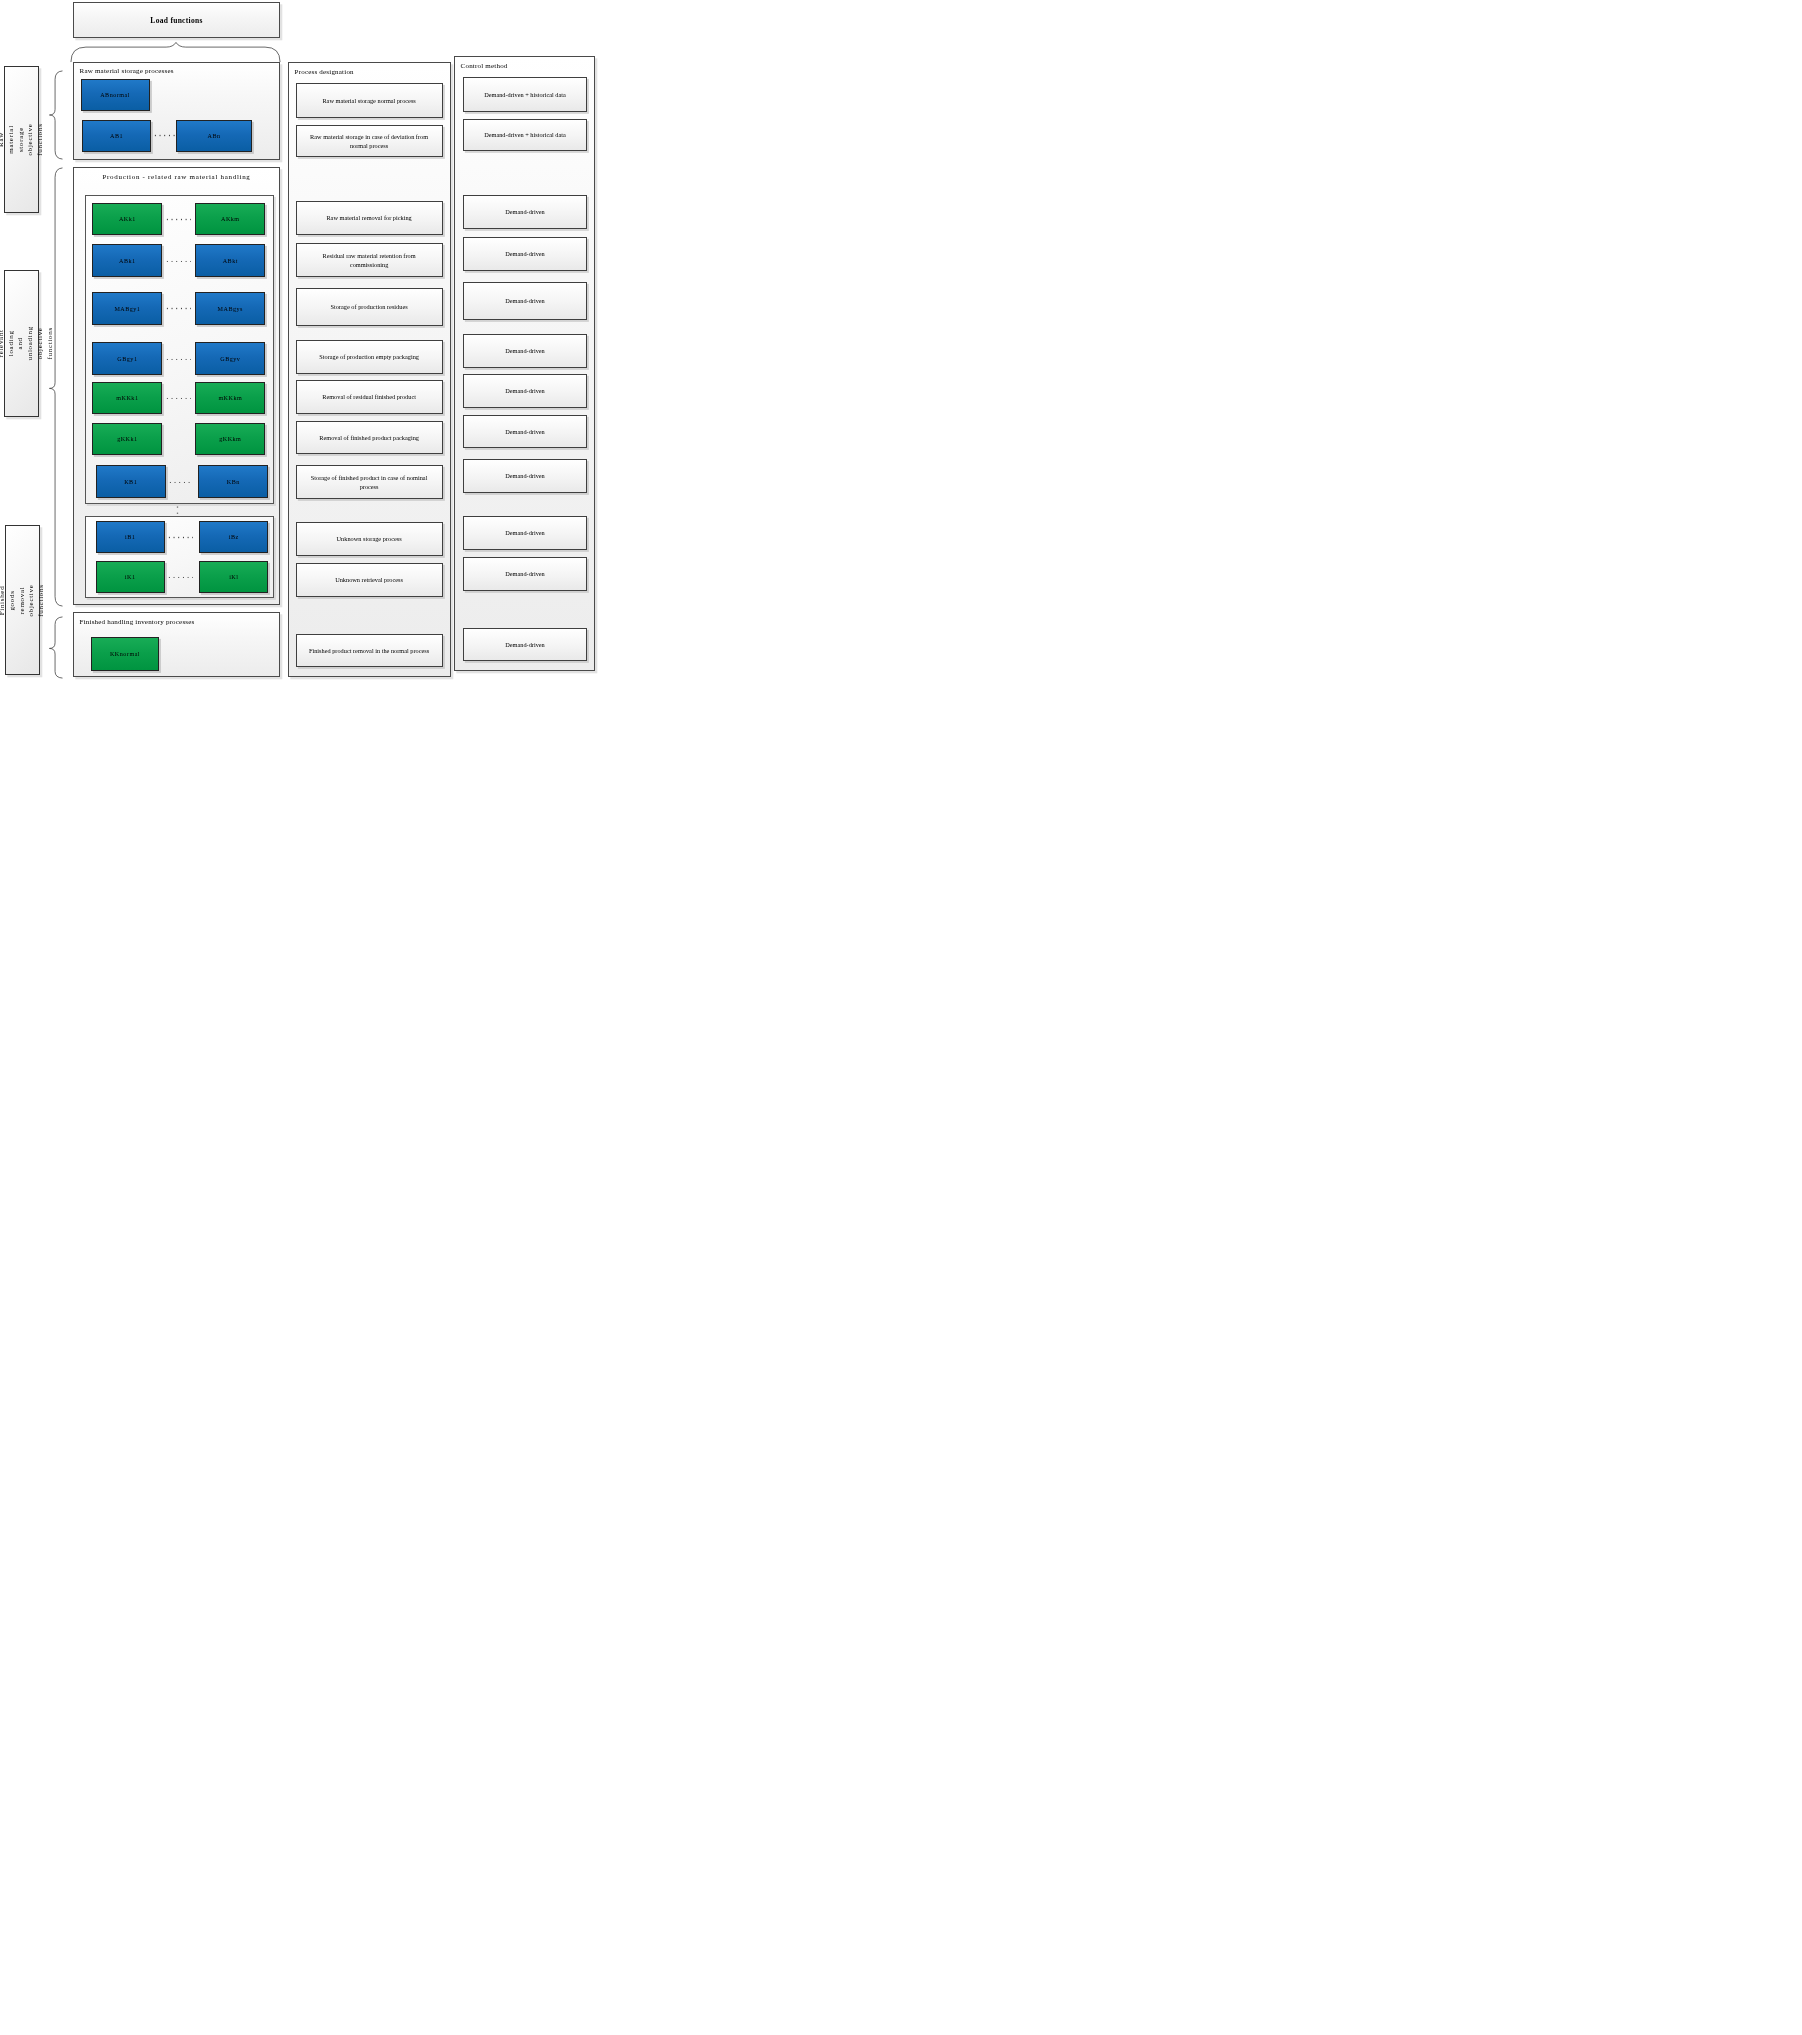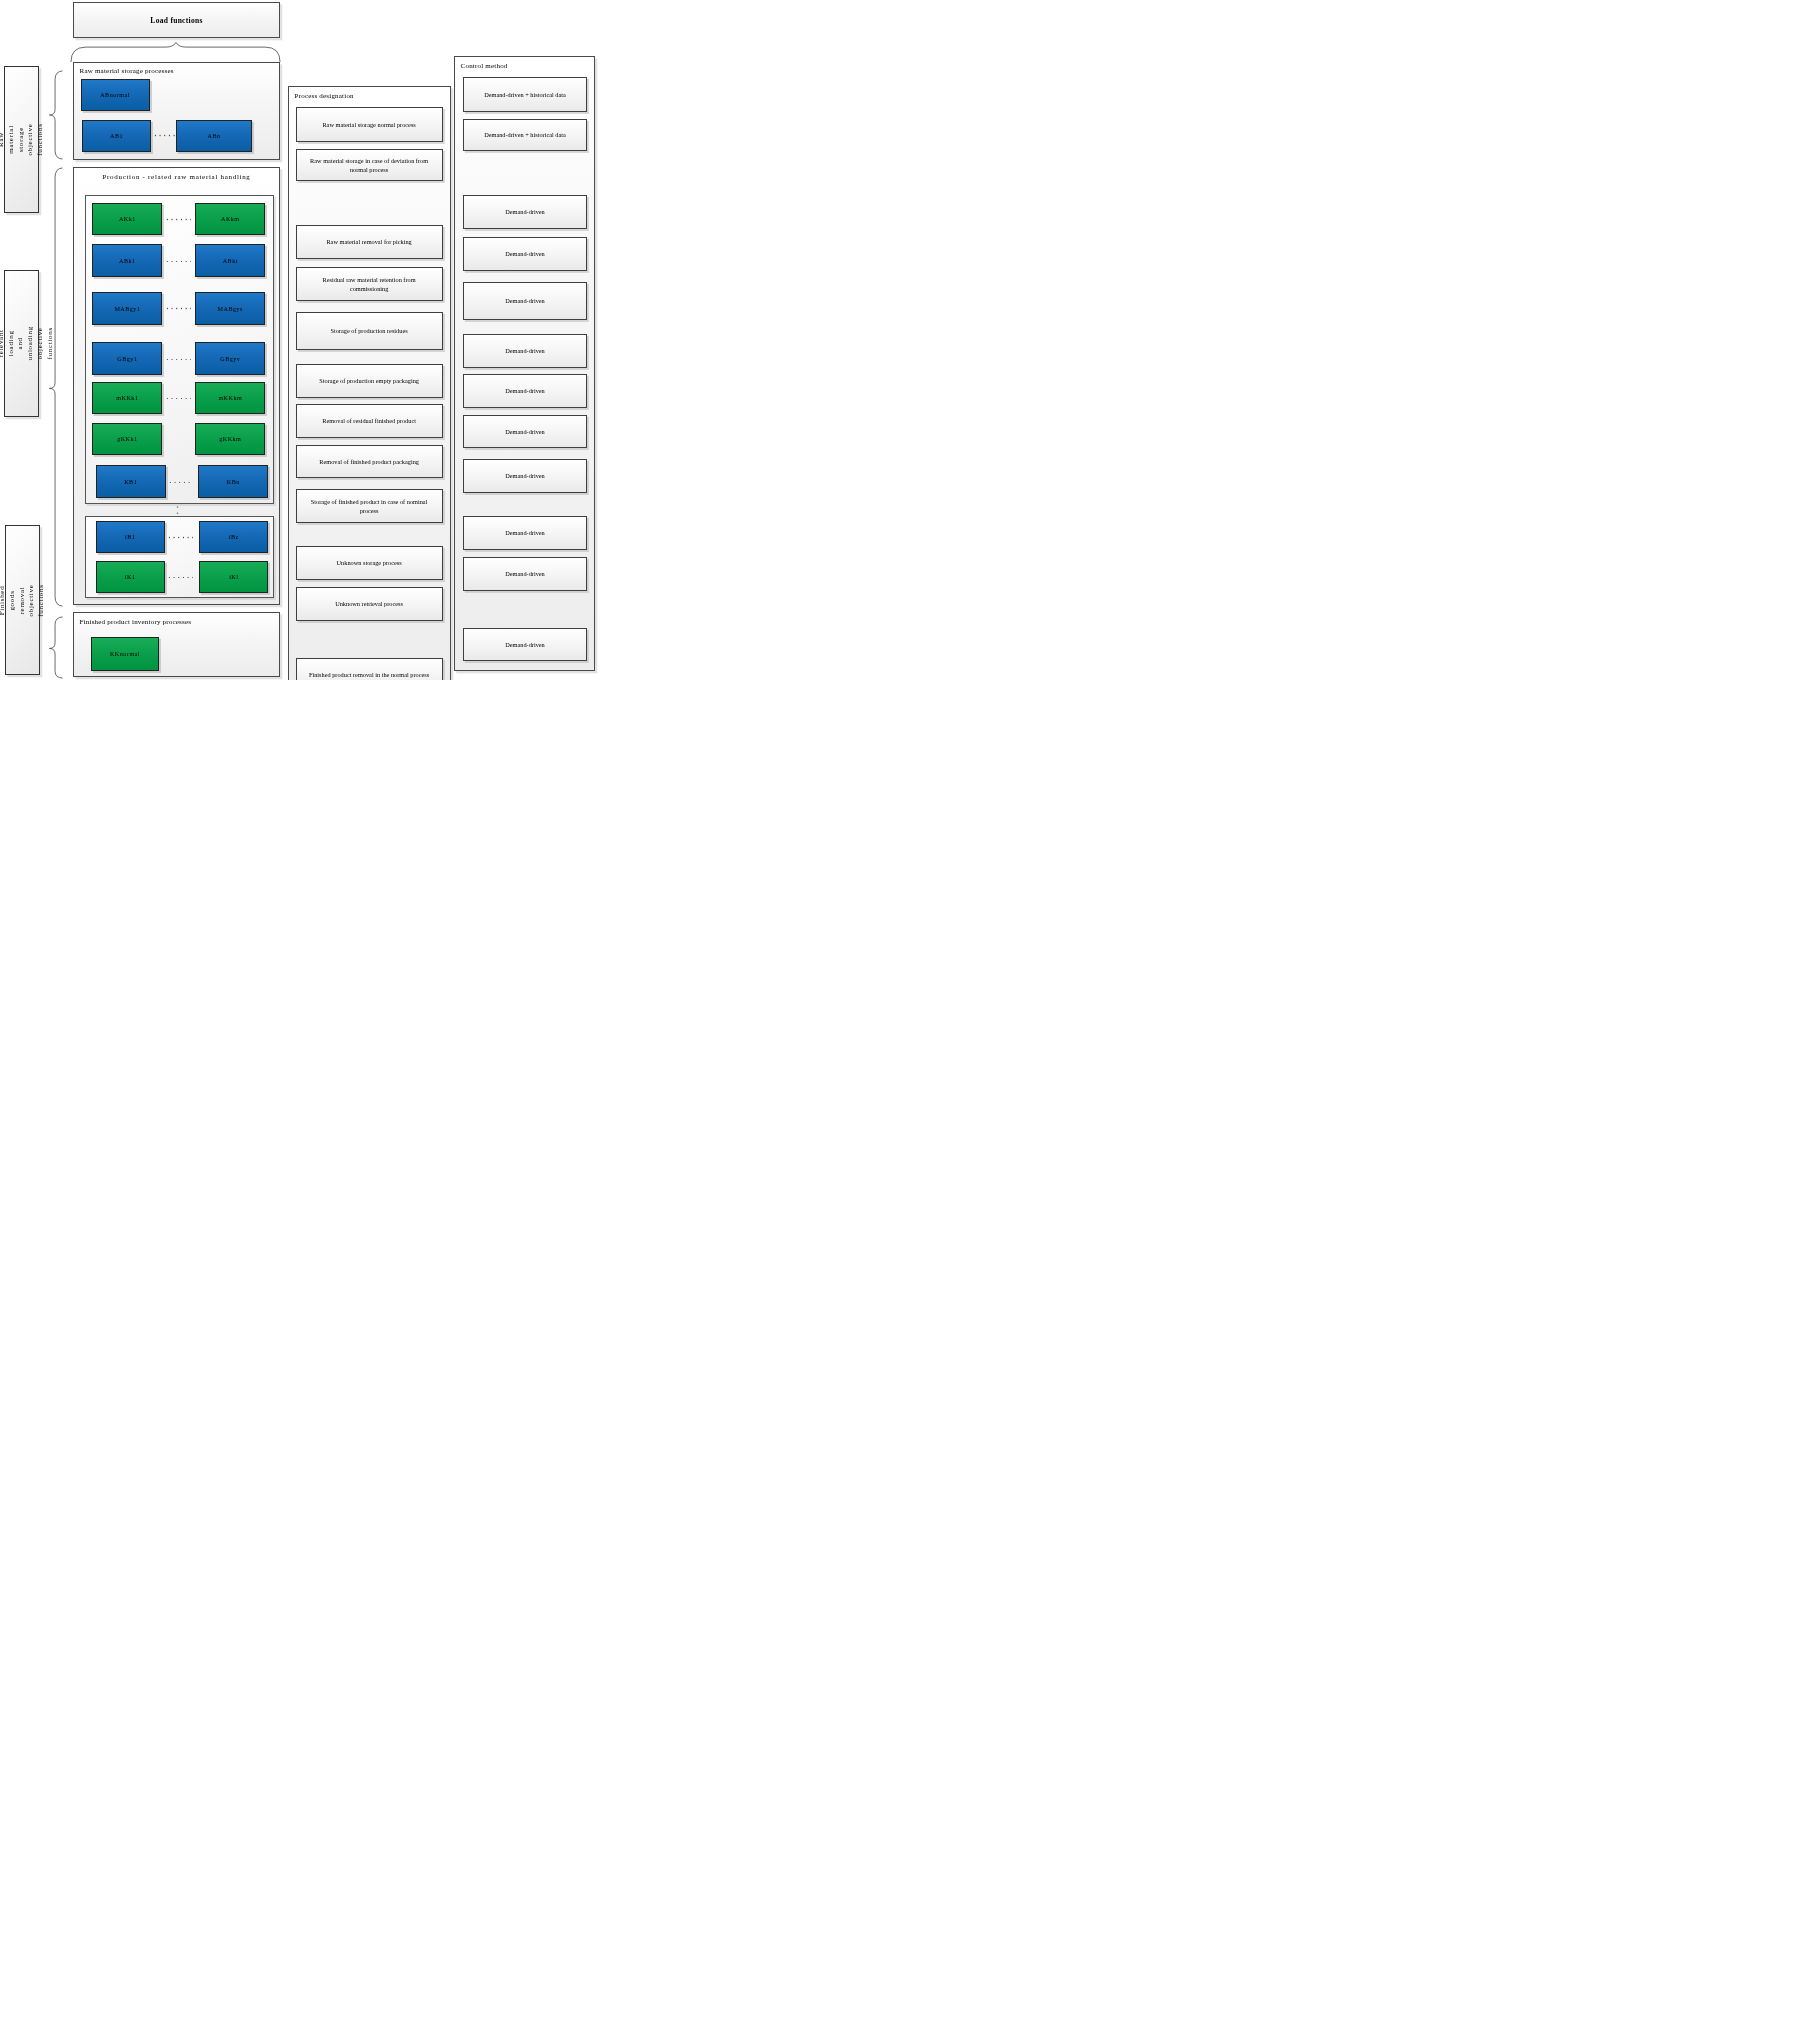--- a/index.html
+++ b/index.html
@@ -206,27 +206,27 @@
     <div class="cbox blue" style="left:8px; top:57px; width:69px; height:31.5px;">
       <span>AB1</span>
     </div>
     <div class="dots" style="left:79px; top:71px; width:21.6px;"></div>
     <div class="cbox blue" style="left:102px; top:57px; width:76px; height:31.5px;">
       <span>ABn</span>
     </div>
   </div>
 
   <div class="panel" style="left:73px; top:612px; width:207px; height:65px;">
-    <div class="hdr">Finished product inventory processes</div>
+    <div class="hdr">Finished handling inventory processes</div>
     <div class="cbox green" style="left:17px; top:23.5px; width:68px; height:34px;">
       <span>KKnormal</span>
     </div>
   </div>
 
-  <div class="panel" style="left:288px; top:62px; width:163px; height:615px;margin-top:24px;">
+  <div class="panel" style="left:288px; top:62px; width:163px; height:615px;">
     <div class="hdr">Process designation</div>
     <div class="wbox" style="left:6.6px; top:20px;  width:147px; height:35px;">
         <span>Raw material storage normal process</span>
       </div>
     <div class="wbox" style="left:6.6px; top:62px; width:147px; height:32px;">
         <span>Raw material storage in case of deviation from normal process</span>
       </div>
     <div class="wbox" style="left:6.6px; top:138px; width:147px; height:34px;">
         <span>Raw material removal for picking</span>
       </div>

